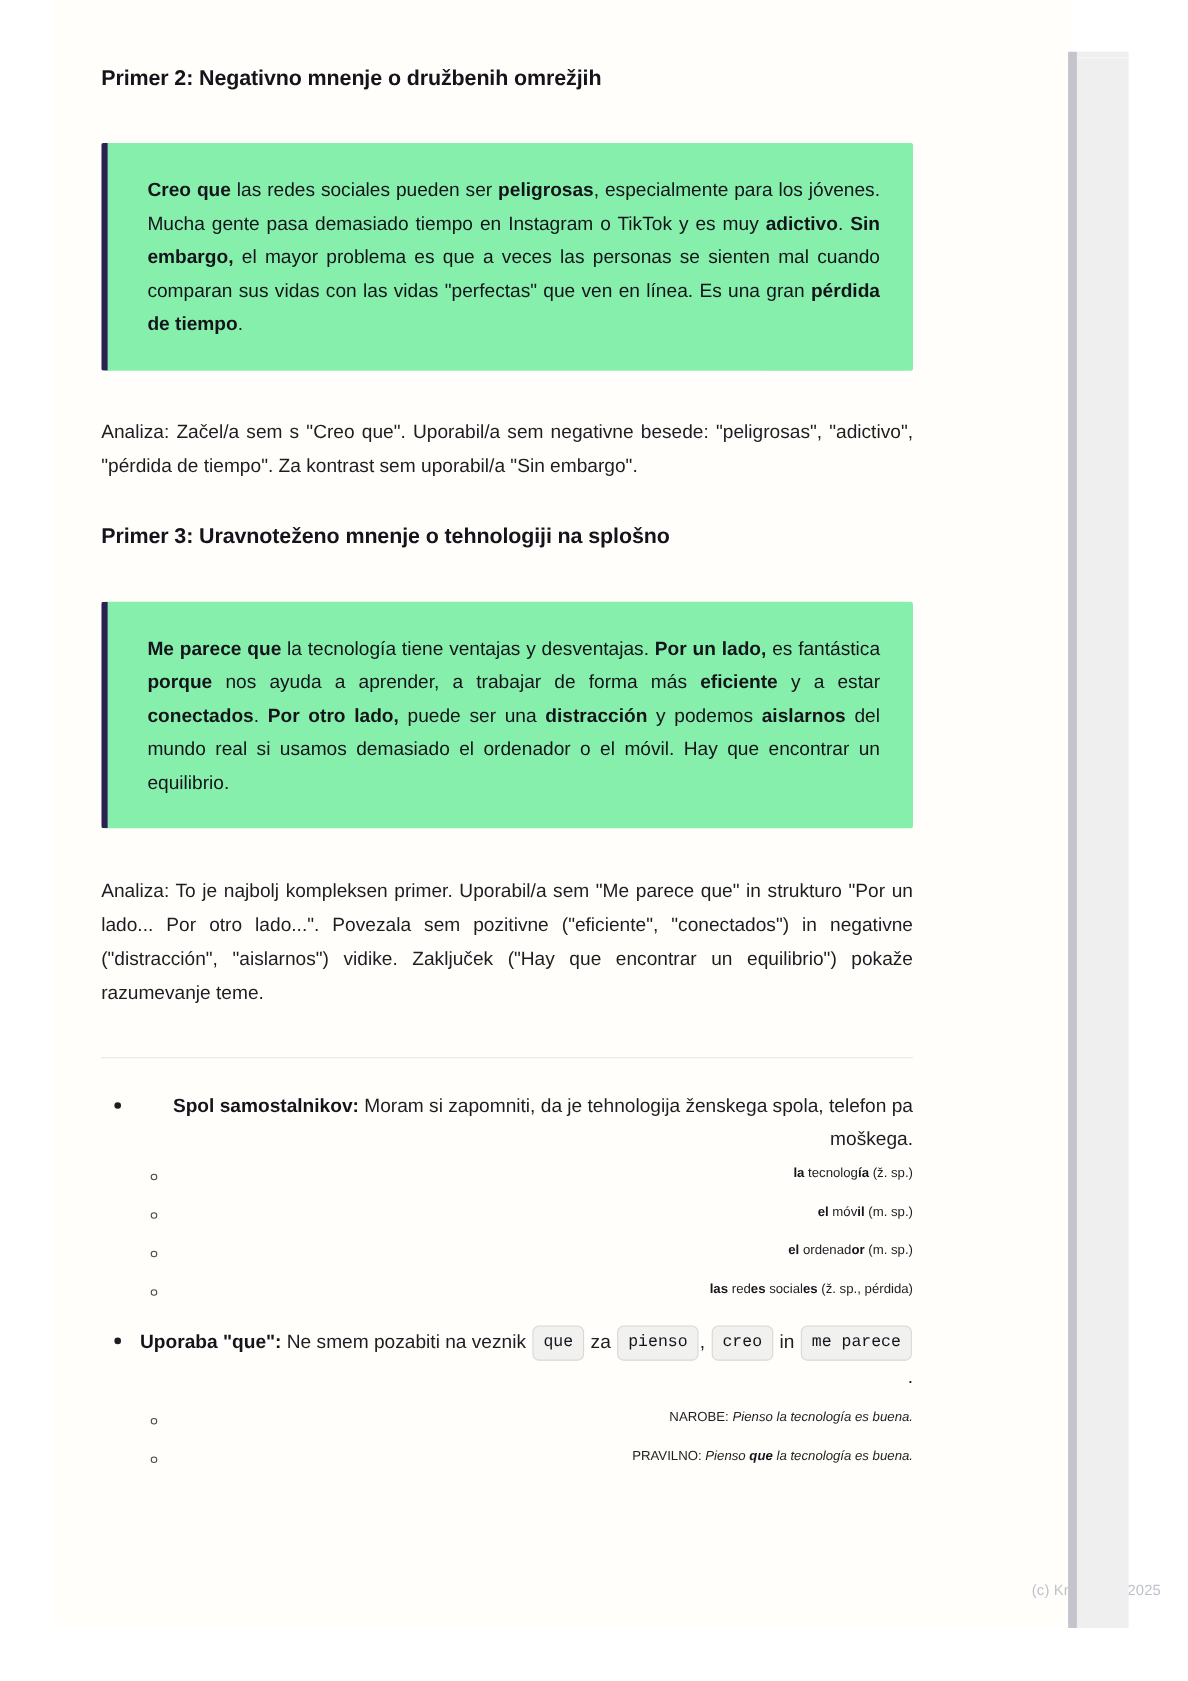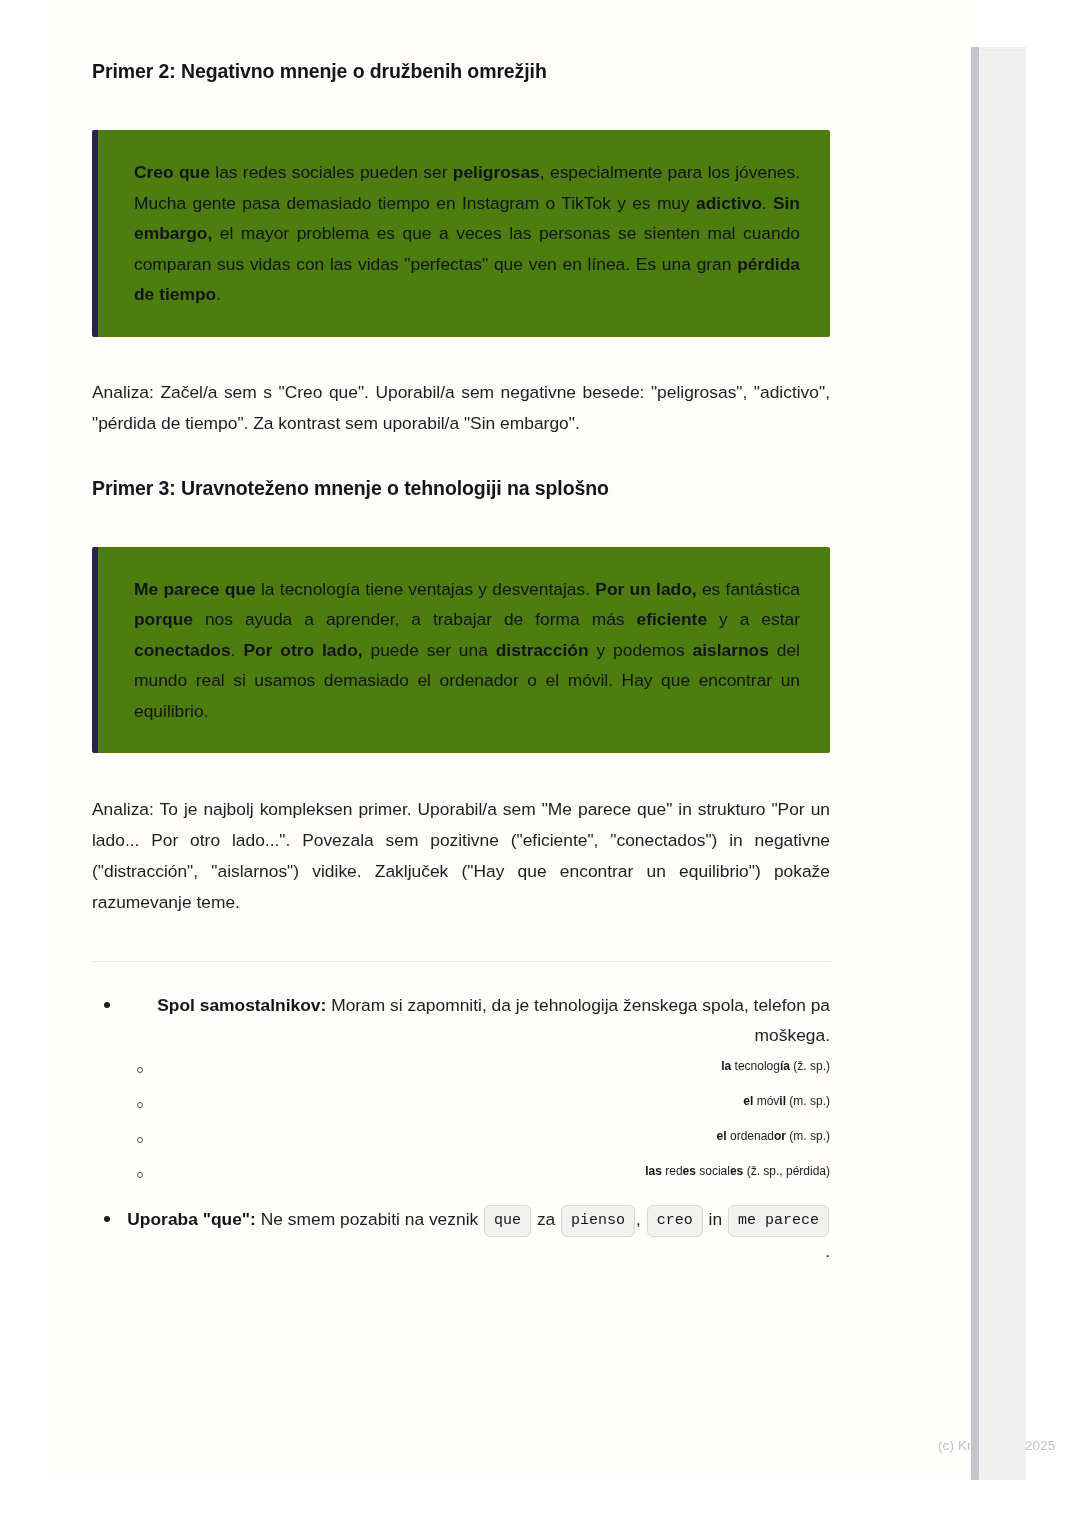--- a/index.html
+++ b/index.html
@@ -50,21 +50,21 @@
     font-weight: bold;
     color: #2e2a6e;
     letter-spacing: -0.45px;
     margin: 0;
     line-height: 1.3;
   }
 
   
   .quote-block {
     position: relative;
-    background: #4d7c0f;
+    background: #86efac;
     border-left: 6px solid #2a2352;
     border-radius: 2px;
     padding: 27px 30px 27px 36px;
     box-sizing: border-box;
   }
   .quote-block p {
     margin: 0;
     font-size: 17.4px;
     line-height: 1.75;
     text-align: justify;
@@ -242,20 +242,30 @@
           <li>
             <span class="bullet-ring"></span>
             <span><span style="font-weight: bold; color: rgb(20, 20, 27); margin-left: 35px;">las</span><span> red</span><span style="font-weight: bold; color: rgb(20, 20, 27);">es</span><span> social</span><span style="font-weight: bold; color: rgb(20, 20, 27);">es</span><span> (ž. sp., pérdida)</span></span>
           </li>
         </ul>
       </li>
 
       <li style="margin-top:23px;">
         <span class="bullet-dot"></span>
         <span class="li-text"><span style="font-weight: bold; color: rgb(20, 20, 27);">Uporaba "que":</span><span> Ne smem pozabiti na veznik </span><code class="chip">que</code><span> za </span><code class="chip">pienso</code><span>, </span><code class="chip">creo</code><span> in </span><code class="chip">me parece</code><span>.</span></span>
+        <ul class="sub" style="margin-top:12px;">
+          <li>
+            <span class="bullet-ring"></span>
+            <span><span>NAROBE: </span><span style="font-style: italic;">Pienso la tecnología es buena.</span></span>
+          </li>
+          <li>
+            <span class="bullet-ring"></span>
+            <span><span>PRAVILNO: </span><span style="font-style: italic;">Pienso </span><span style="font-weight: bold; font-style: italic; color: rgb(20, 20, 27);">que</span><span style="font-style: italic;"> la tecnología es buena.</span></span>
+          </li>
+        </ul>
       </li>
     </ul>
 
   </div>
 
   <div id="watermark">(c) Knowunity 2025</div>
 </div>
 
 <div id="scrollbar-track"></div>
 <div id="scrollbar-track-top-line"></div>

